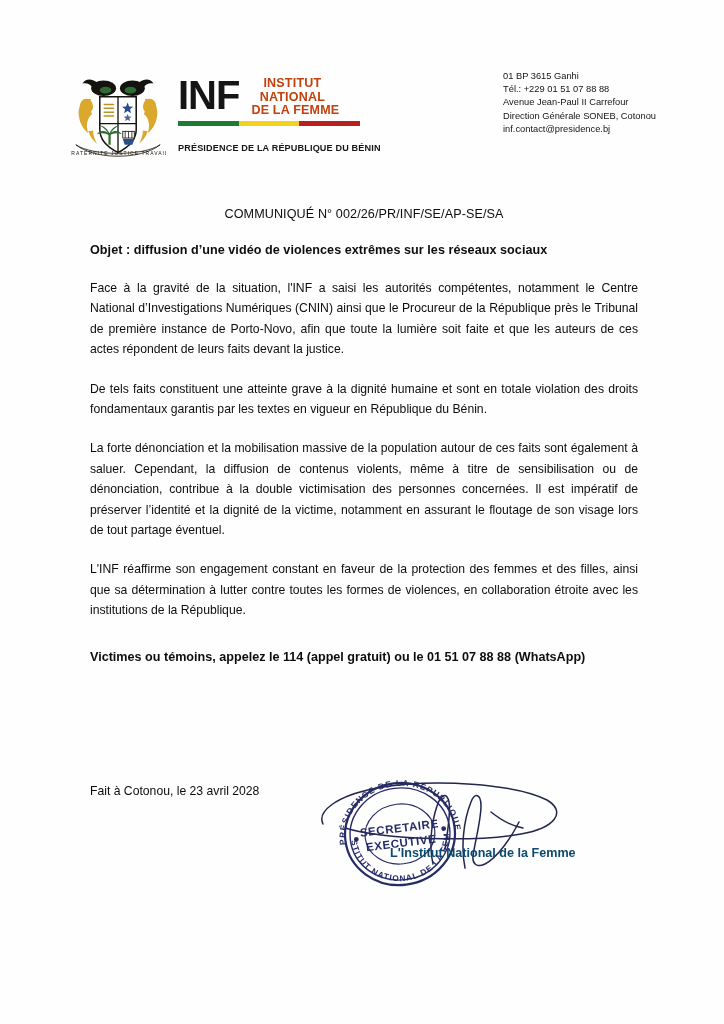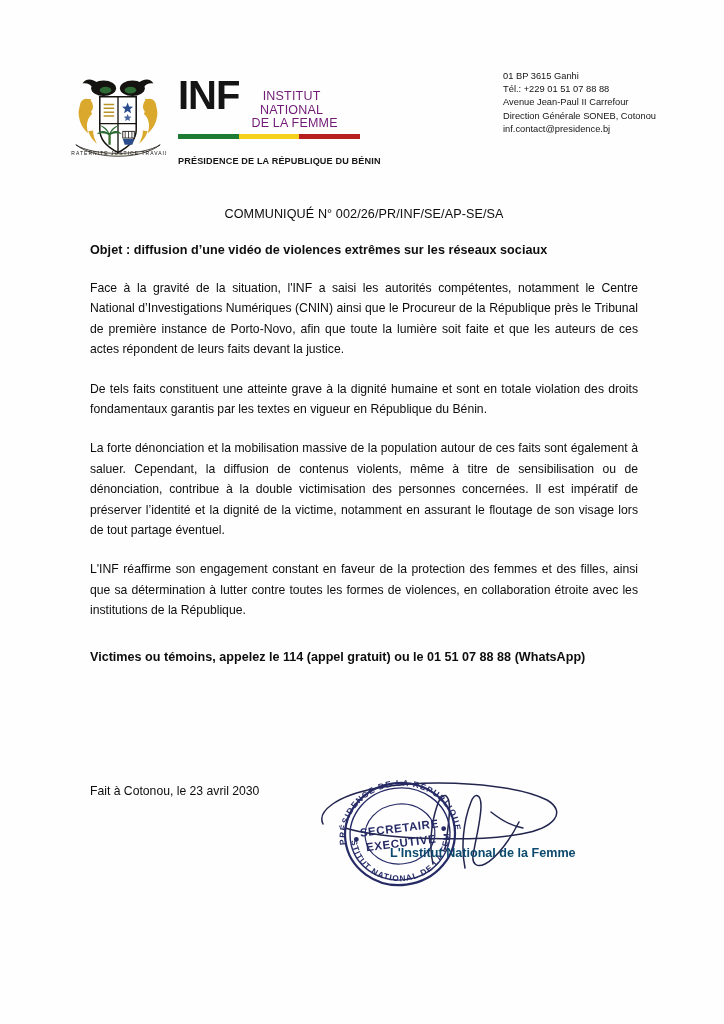--- a/index.html
+++ b/index.html
@@ -53,25 +53,26 @@
   .logo-inf {
     font-family: "Liberation Sans", sans-serif;
     font-weight: bold;
     font-size: 40px;
     line-height: 38px;
     letter-spacing: -1px;
     color: #151515;
   }
   .logo-words {
     margin-left: 6px;
-    margin-top: 14px;
+    margin-top: 1px;
     font-size: 12.5px;
     line-height: 13.5px;
     letter-spacing: 0.2px;
-    color: #701a75;
+    color: #c2410c;
+    font-weight: bold;
   }
   .logo-words div { white-space: nowrap; }
   .logo-words .w2 { padding-left: 0px; }
   .logo-words .w3 { padding-left: 6px; }
 
   .tricolor {
     margin-top: 3px;
     width: 182px;
     height: 5px;
     display: flex;
@@ -276,21 +277,21 @@
     <p class="para">Face à la gravité de la situation, l'INF a saisi les autorités compétentes, notamment le Centre National d’Investigations Numériques (CNIN) ainsi que le Procureur de la République près le Tribunal de première instance de Porto-Novo, afin que toute la lumière soit faite et que les auteurs de ces actes répondent de leurs faits devant la justice.</p>
     <p class="para">De tels faits constituent une atteinte grave à la dignité humaine et sont en totale violation des droits fondamentaux garantis par les textes en vigueur en République du Bénin.</p>
     <p class="para">La forte dénonciation et la mobilisation massive de la population autour de ces faits sont également à saluer. Cependant, la diffusion de contenus violents, même à titre de sensibilisation ou de dénonciation, contribue à la double victimisation des personnes concernées. Il est impératif de préserver l’identité et la dignité de la victime, notamment en assurant le floutage de son visage lors de tout partage éventuel.</p>
     <p class="para">L'INF réaffirme son engagement constant en faveur de la protection des femmes et des filles, ainsi que sa détermination à lutter contre toutes les formes de violences, en collaboration étroite avec les institutions de la République.</p>
 
     <p class="hotline">Victimes ou témoins, appelez le 114 (appel gratuit) ou le 01 51 07 88 88 (WhatsApp)</p>
   </div>
 
   <div class="sign-area">
 
-    <div class="sign-date">Fait à Cotonou, le 23 avril 2030</div>
+    <div class="sign-date">Fait à Cotonou, le 23 avril 2028</div>
 
     <div class="signature-ink">
       <svg viewBox="0 0 250 110" width="250" height="110" aria-hidden="true">
         <g fill="none" stroke="#22264f" stroke-width="1.5" stroke-linecap="round">
           <path d="M8 52 C2 40 20 24 62 16 C120 6 200 12 232 28 C252 40 240 56 206 62 C160 70 70 68 30 56"></path>
           <path d="M118 92 C114 74 116 52 122 34 C126 22 132 20 134 30 C136 42 132 62 130 78"></path>
           <path d="M150 96 C146 76 148 50 156 30 C160 20 166 22 166 34 C166 48 160 70 158 84 C157 92 162 96 170 92 C182 86 196 66 204 50"></path>
           <path d="M176 40 C186 48 196 54 208 56"></path>
         </g>
       </svg>

